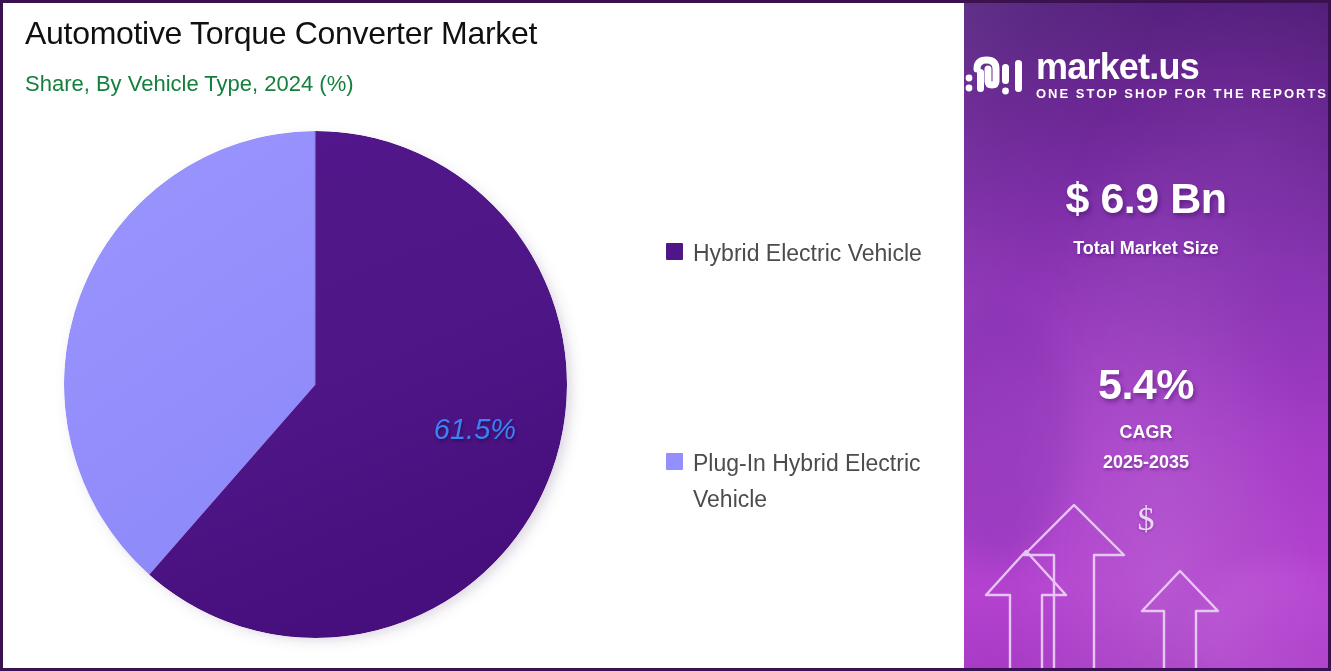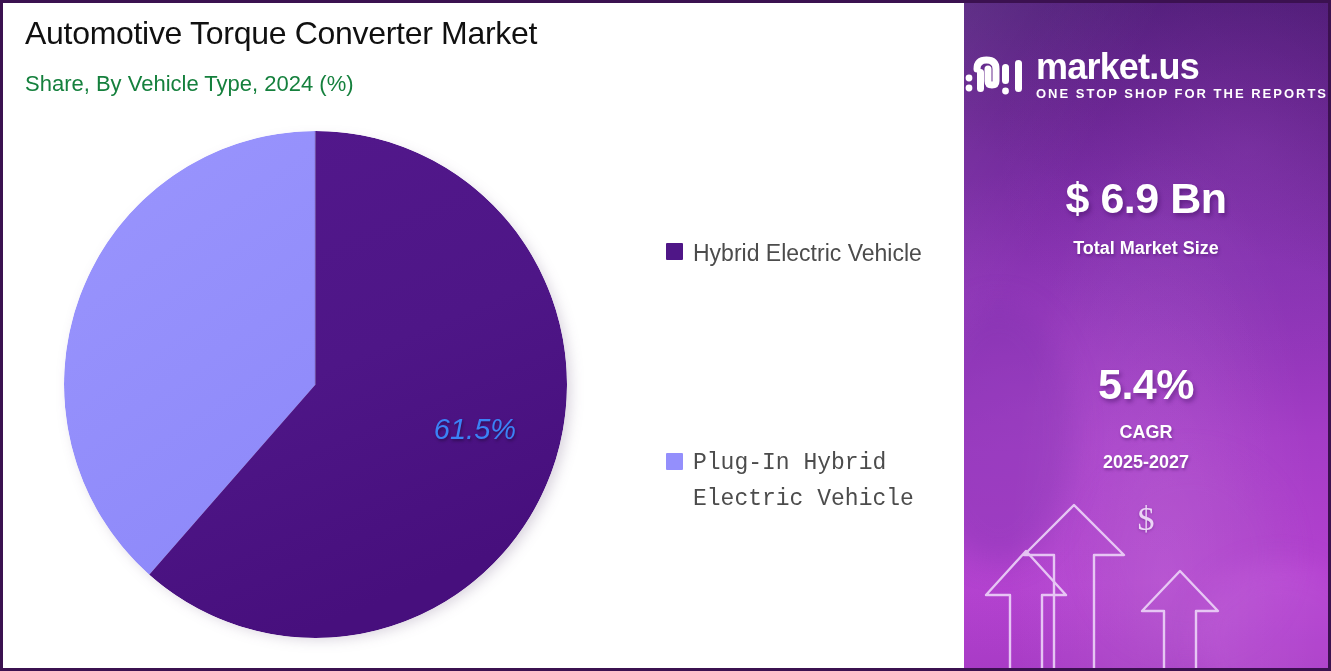--- a/index.html
+++ b/index.html
@@ -63,21 +63,21 @@
   
   .legend{
     position:absolute;left:663px;top:216px;width:300px;
   }
   .legend-item{
     position:absolute;
     display:flex;align-items:flex-start;
     width:290px;
   }
   .legend-item.one{top:16px;}
-  .legend-item.two{top:226px;font-family:Liberation Mono, monospace;}
+  .legend-item.two{top:226px;}
   .swatch{
     width:17px;height:17px;
     margin-top:8px;margin-right:10px;
     flex:0 0 auto;
     border-radius:1px;
   }
   .legend-text{
     font-size:23px;color:#4c4c4c;line-height:36px;
     max-width:230px;
   }
@@ -229,21 +229,21 @@
     </div>
 
     <div class="stat stat-market">
       <div class="stat-big">$ 6.9 Bn</div>
       <div class="stat-sub" style="margin-top:12px;">Total Market Size</div>
     </div>
 
     <div class="stat stat-cagr">
       <div class="stat-big">5.4%</div>
       <div class="stat-sub" style="margin-top:10px;">CAGR</div>
-      <div class="stat-sub">2025-2027</div>
+      <div class="stat-sub">2025-2035</div>
     </div>
 
     <div class="dollar-glyph">$</div>
 
     <svg class="arrows" viewBox="0 0 332 175">
       <g fill="none" stroke="#f0dcfb" stroke-width="2.4" stroke-linejoin="round" opacity="0.85">
         <path d="M90 175 L90 62 L60 62 L110 12 L160 62 L130 62 L130 175"></path>
         <path d="M46 175 L46 102 L22 102 L62 58 L102 102 L78 102 L78 175"></path>
         <path d="M200 175 L200 118 L178 118 L216 78 L254 118 L232 118 L232 175"></path>
       </g>

